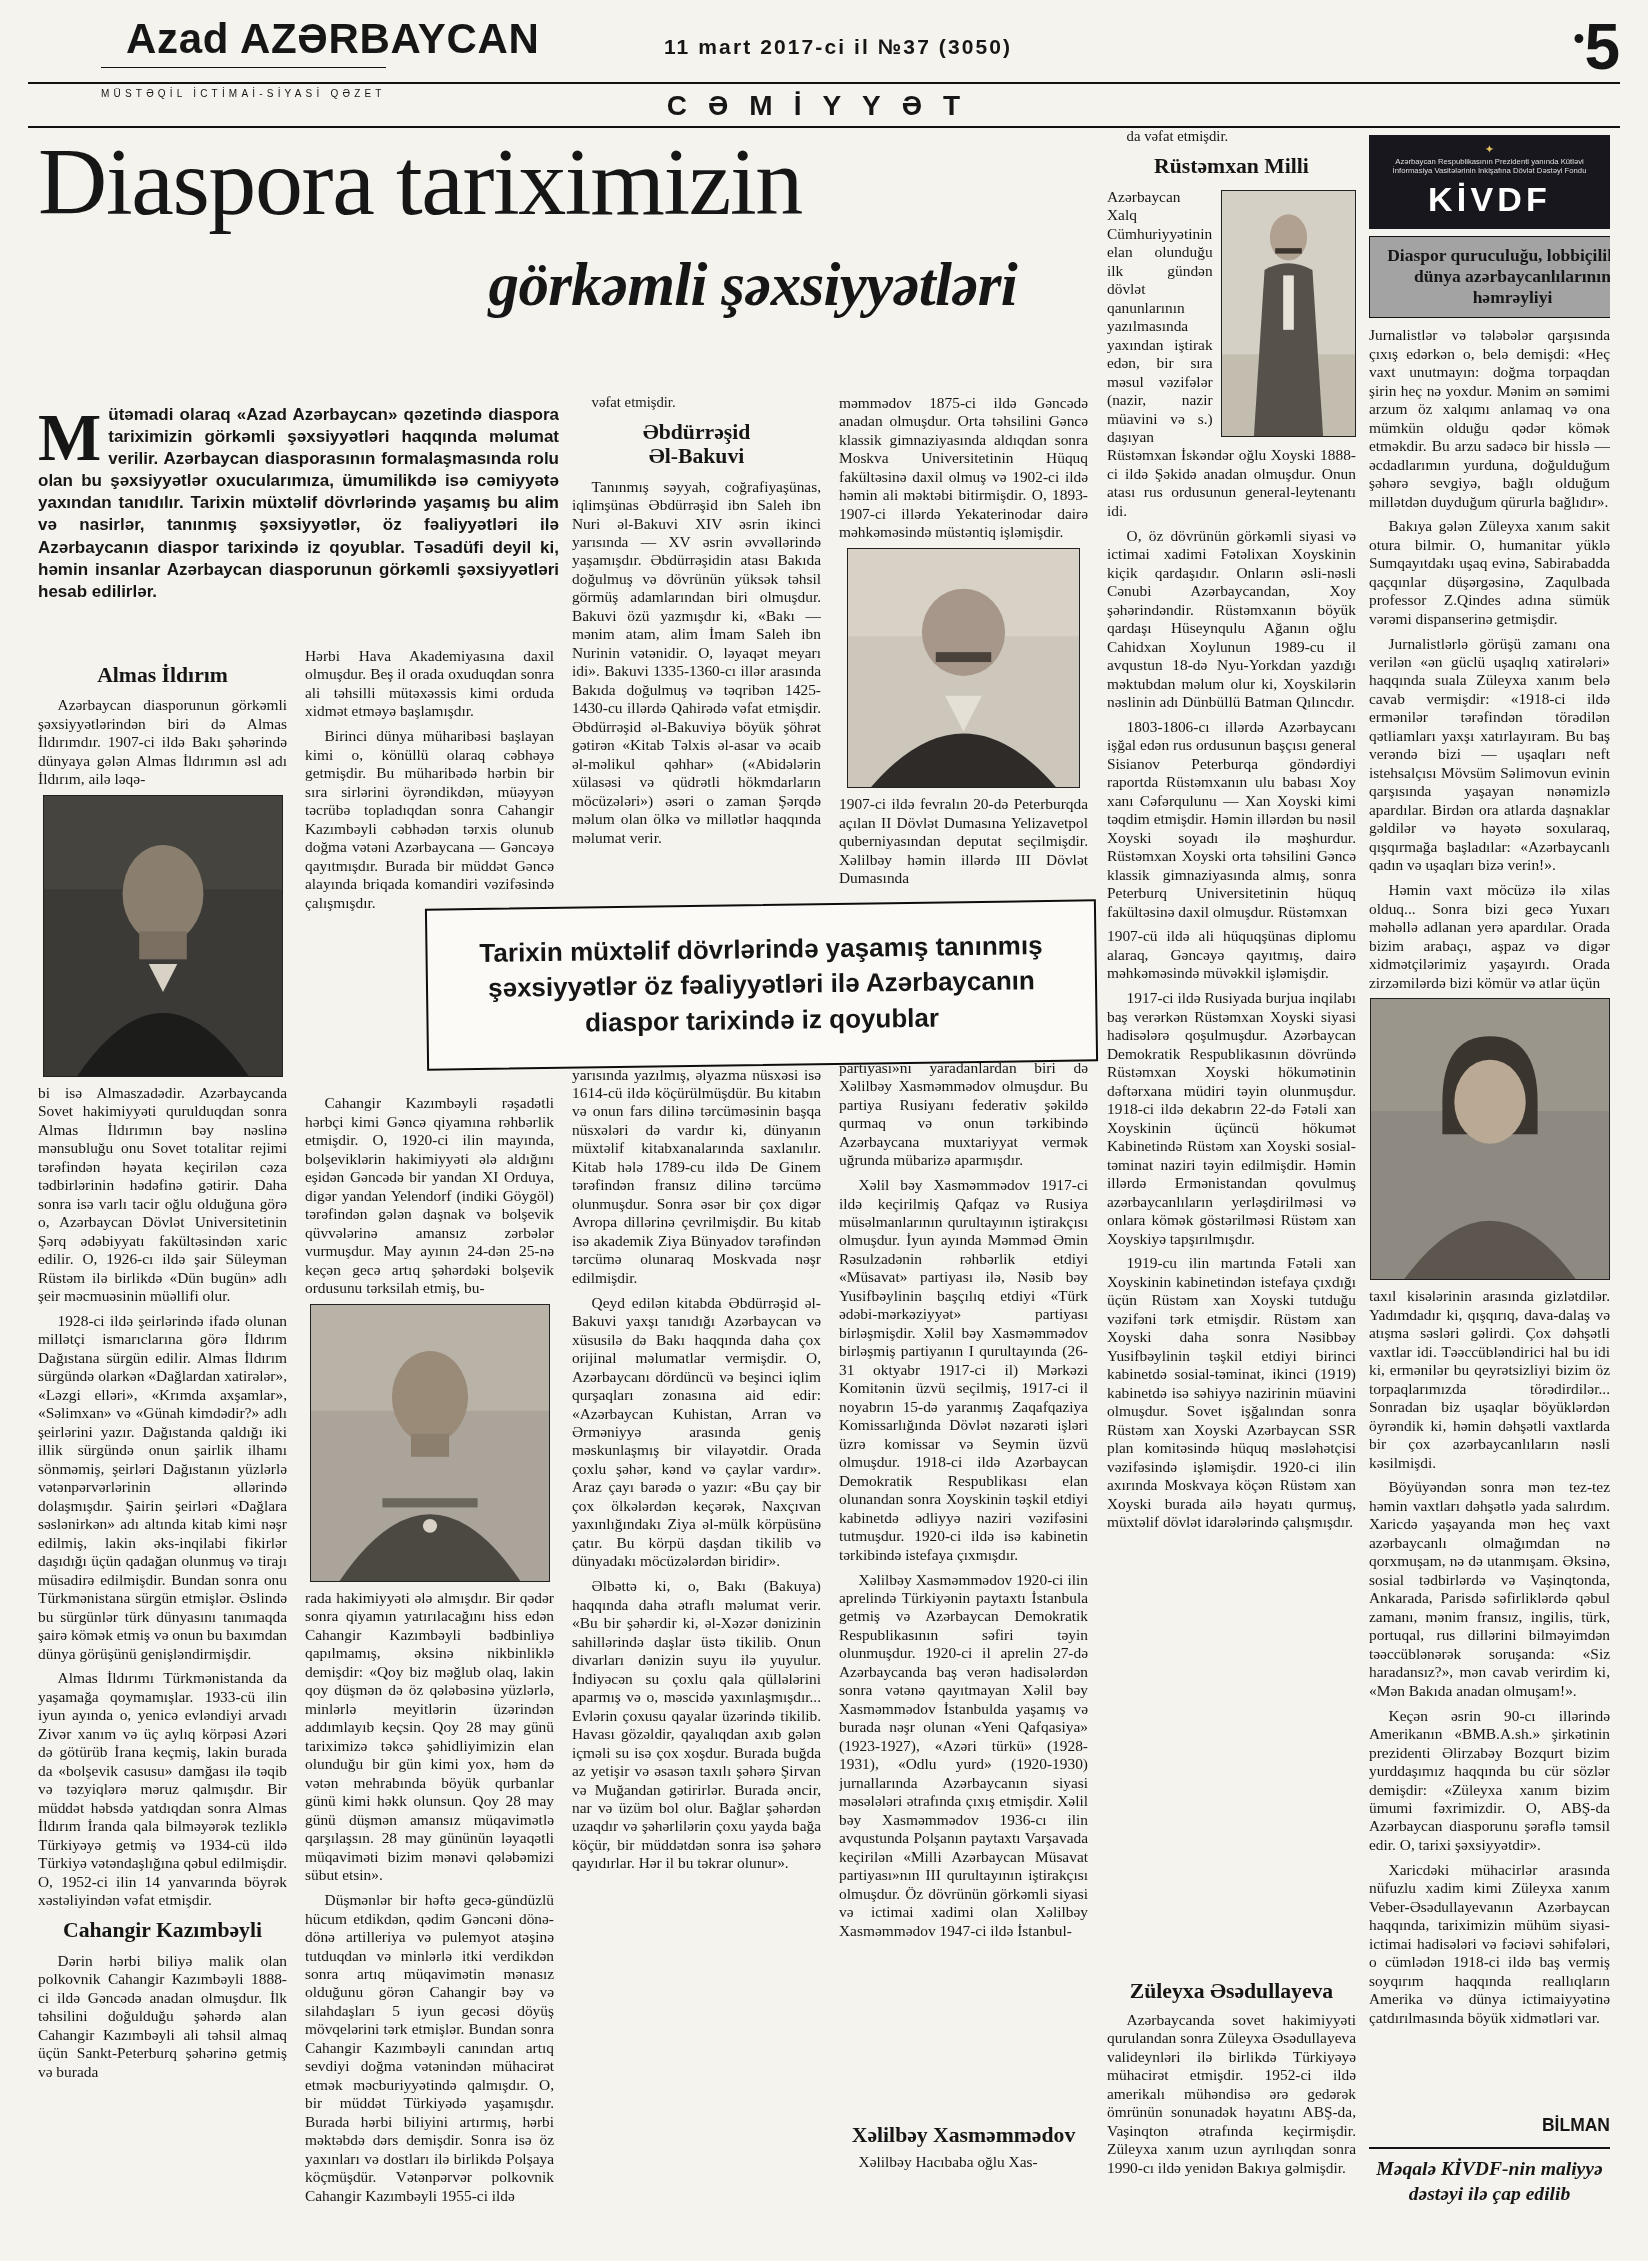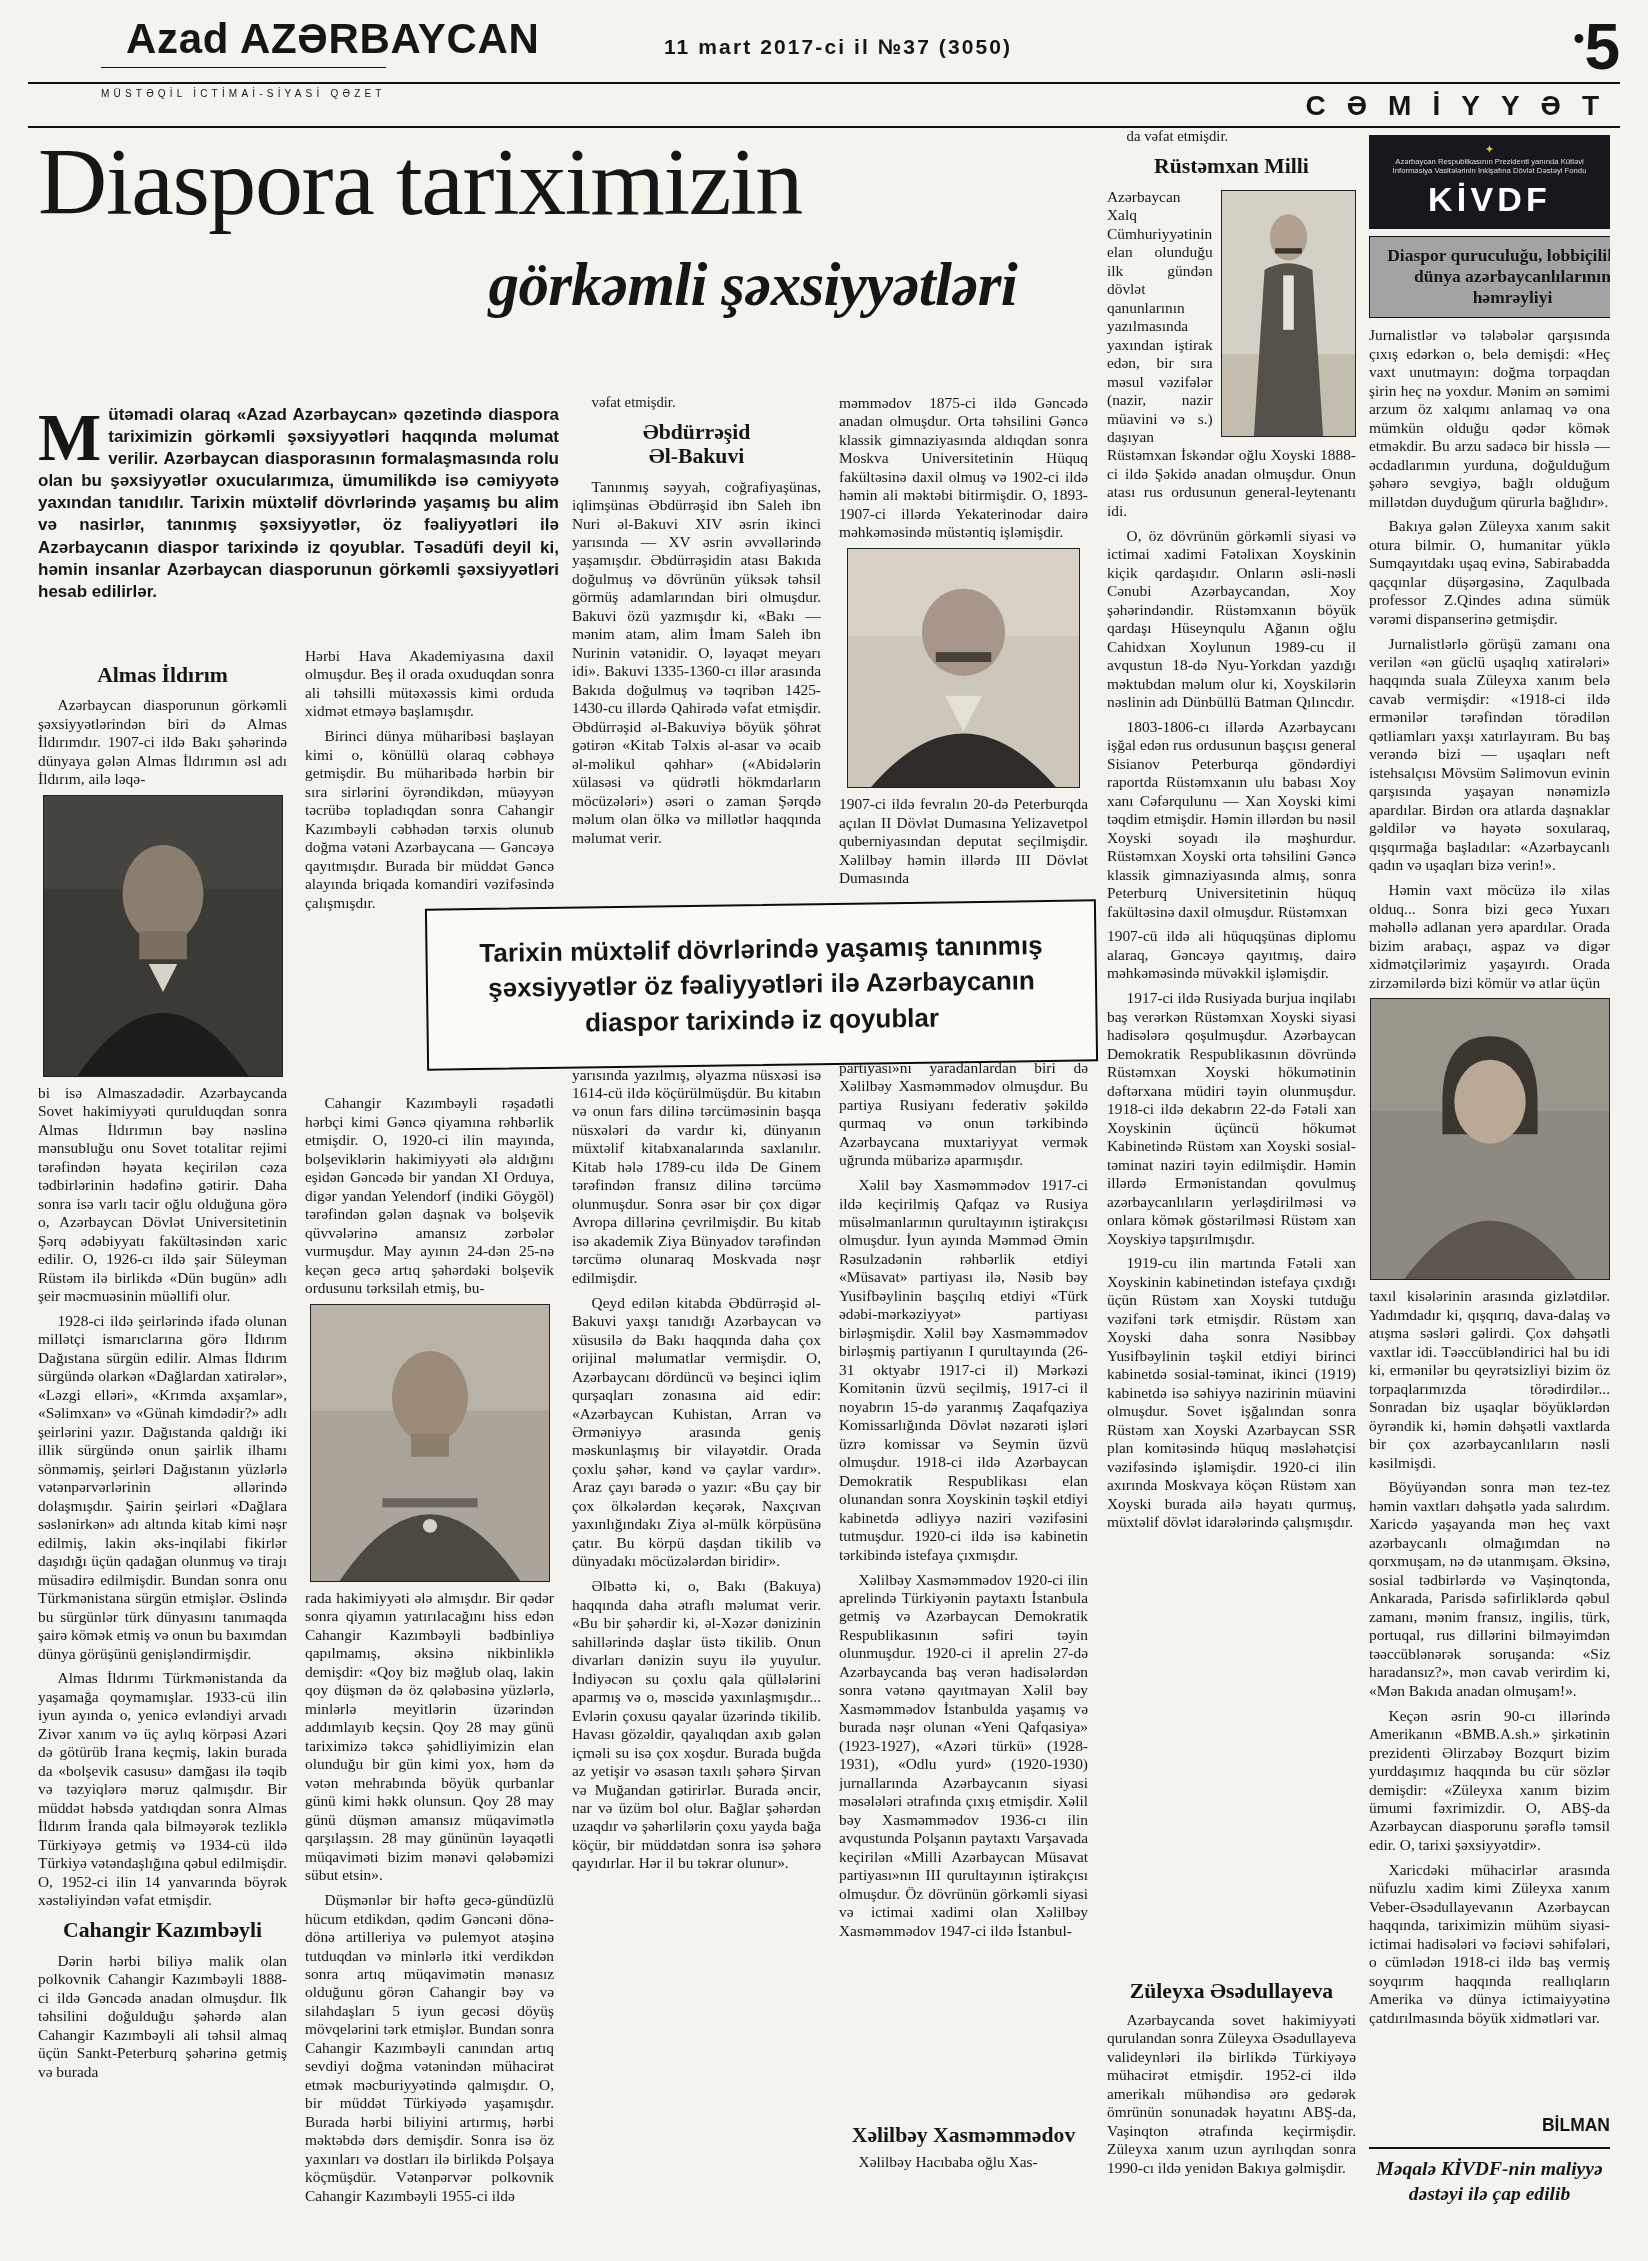--- a/index.html
+++ b/index.html
@@ -27,21 +27,21 @@
   .page-num{
     position:absolute;right:28px;top:9.8px;
     font-family:"Liberation Sans",sans-serif;font-weight:bold;font-size:64px;
     white-space:nowrap;
   }
   .page-num .dot{font-size:31px;vertical-align:19.6px}
   .rule-top{position:absolute;left:28px;right:28px;top:82px;height:2.1px;background:#111}
   .section-banner{
     position:absolute;left:28px;right:28px;top:85px;height:41px;
     border-bottom:2.1px solid #111;
-    display:flex;align-items:center;justify-content:flex-end;
+    display:flex;align-items:center;justify-content:center;
     font-family:"Liberation Sans",sans-serif;font-weight:bold;
     font-size:28px;letter-spacing:21px;
   }
   
   .headline{position:absolute;left:38px;top:133px;width:979px}
   .headline .l1{
     font-size:96px;font-weight:normal;line-height:1.02;letter-spacing:-1.4px;white-space:nowrap;
   }
   .headline .l2{
     font-size:61px;font-weight:bold;font-style:italic;line-height:1.05;

